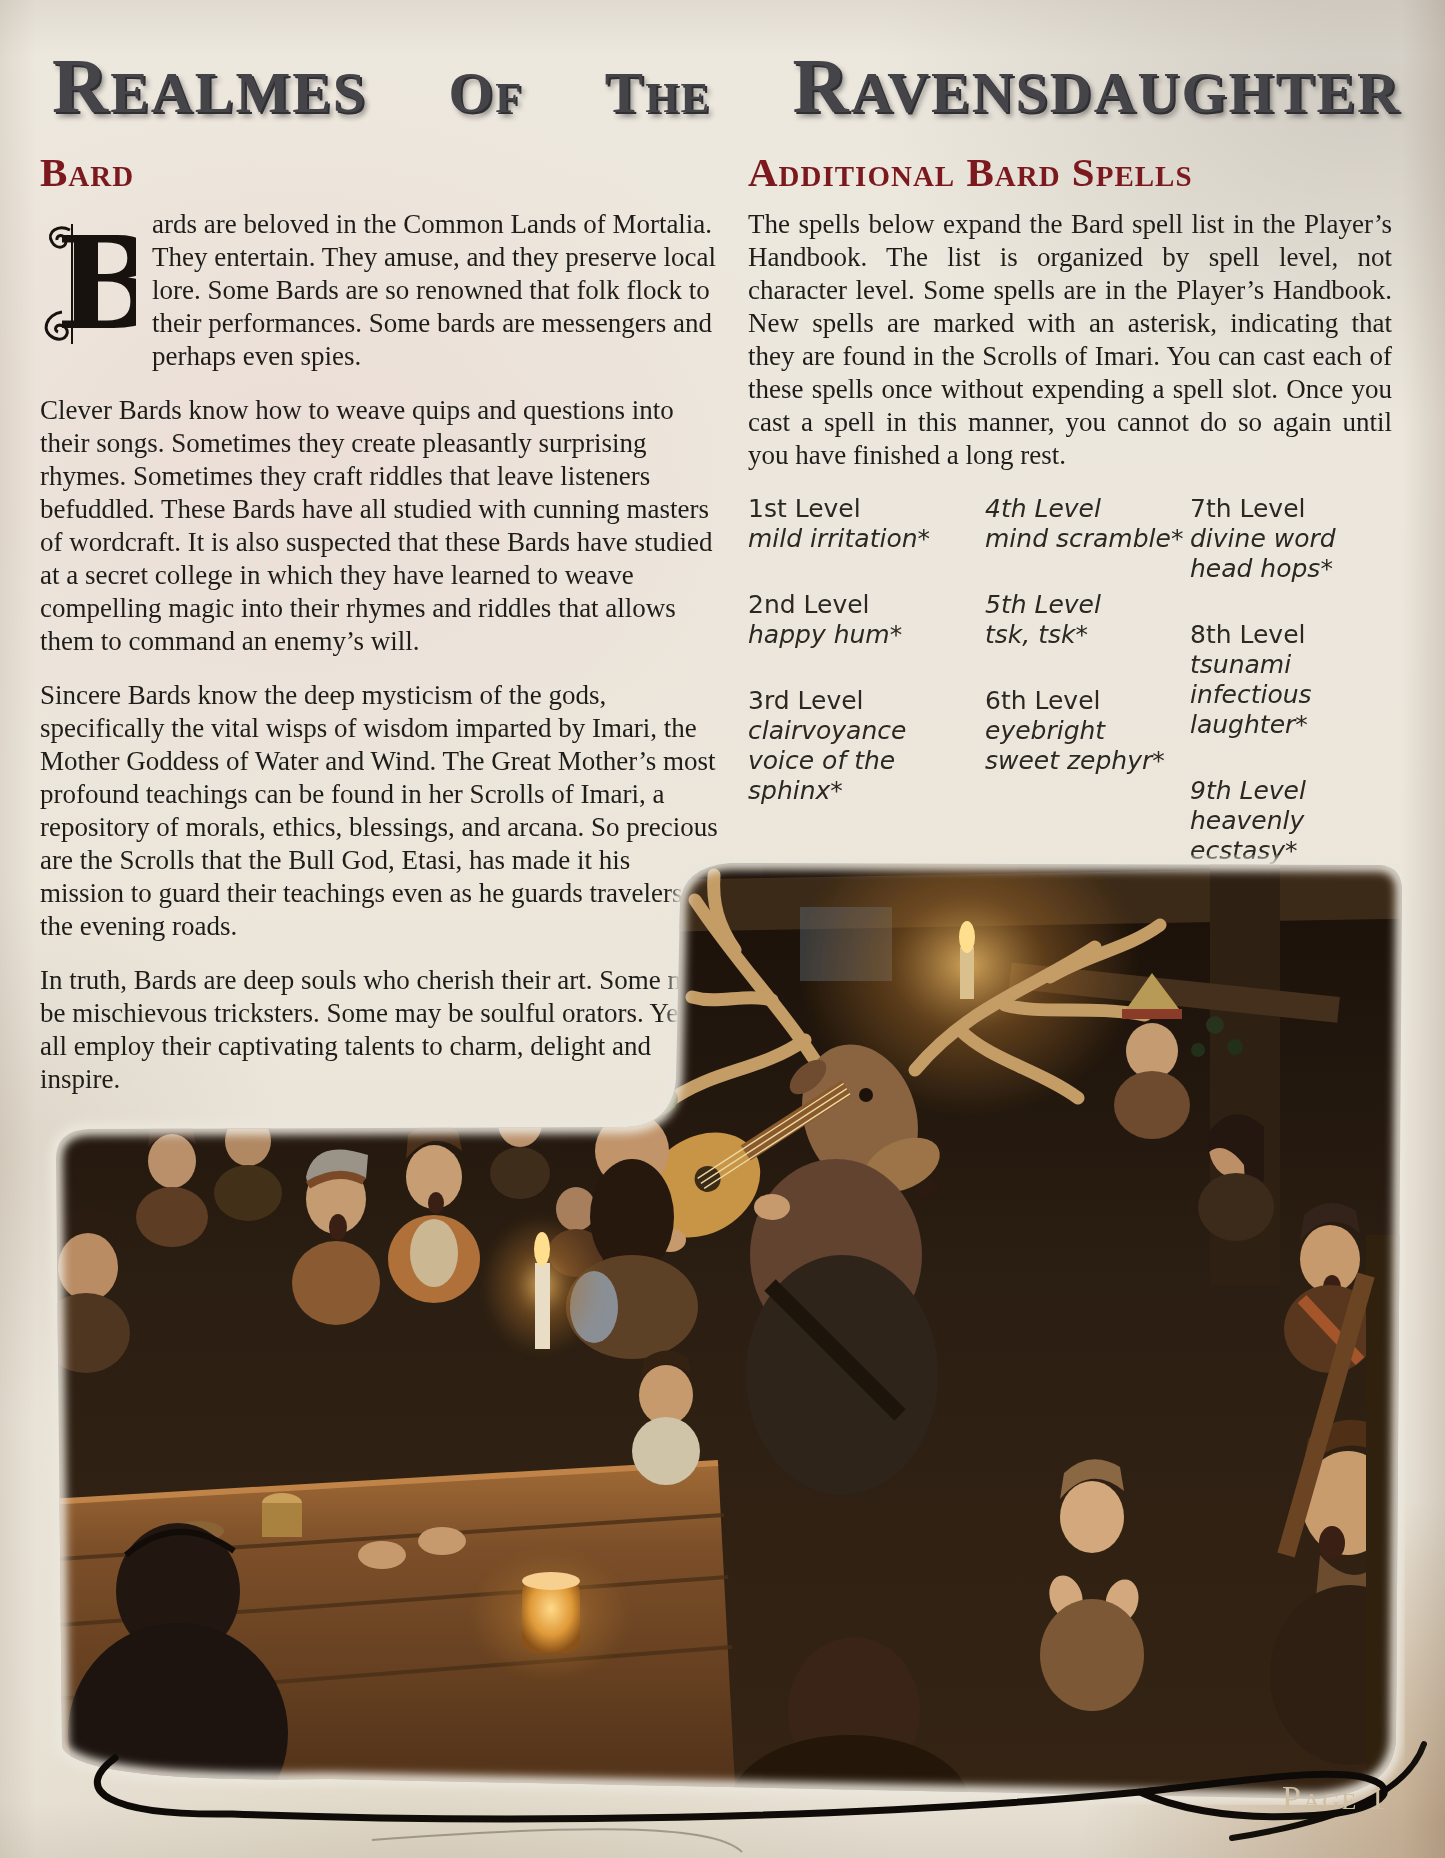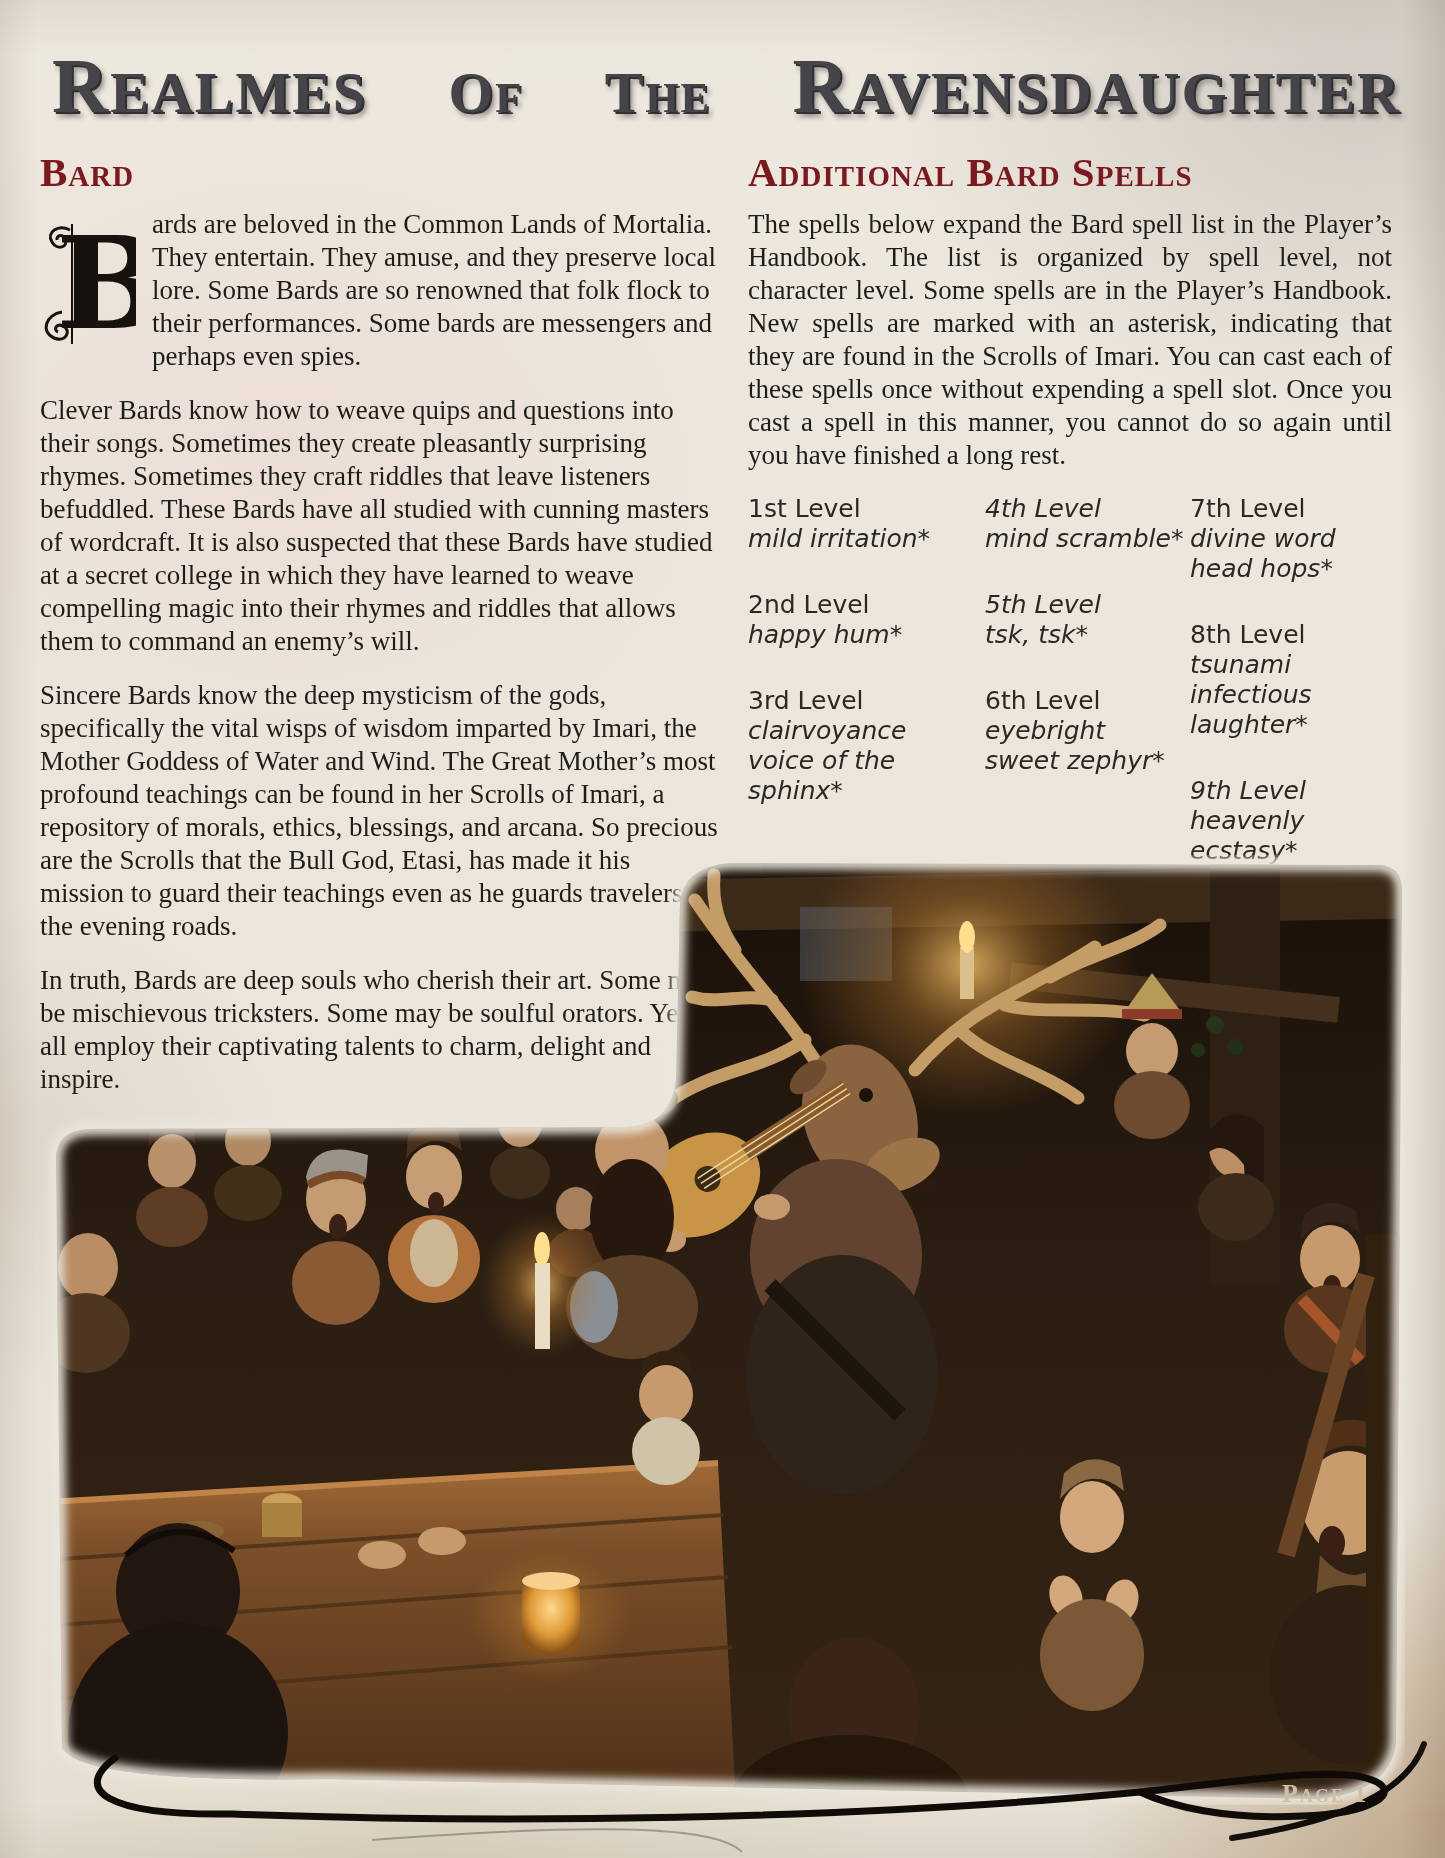--- a/index.html
+++ b/index.html
@@ -40,22 +40,22 @@
   .spell-col-2{width:205px;}
   .spell-col-3{flex:1;}
   .spell-group{margin-bottom:36px;}
   .spell-level{font-style:normal;}
   .spell-group.it .spell-level{font-style:italic;}
   .spell-name{font-style:italic;}
   
   .illustration{position:absolute;left:30px;top:855px;width:1375px;height:950px;}
   .swoosh{position:absolute;left:20px;top:1728px;width:1410px;height:128px;pointer-events:none;}
   .page-label{position:absolute;left:1282px;top:1779px;width:110px;
-    font-family:"Liberation Serif",serif;font-variant:small-caps;font-size:26px;
-    color:#cfc0a5;letter-spacing:2px;z-index:6;font-weight:bold;}
+    font-family:"Liberation Serif",serif;font-variant:small-caps;font-size:34px;
+    color:#cfc0a5;letter-spacing:2px;z-index:6;}
 </style>
 </head>
 <body>
 
 <div class="page">
 
   <h1 class="title">
     <span class="tw">Realmes</span>
     <span class="tw minor">of</span>
     <span class="tw minor">the</span>

